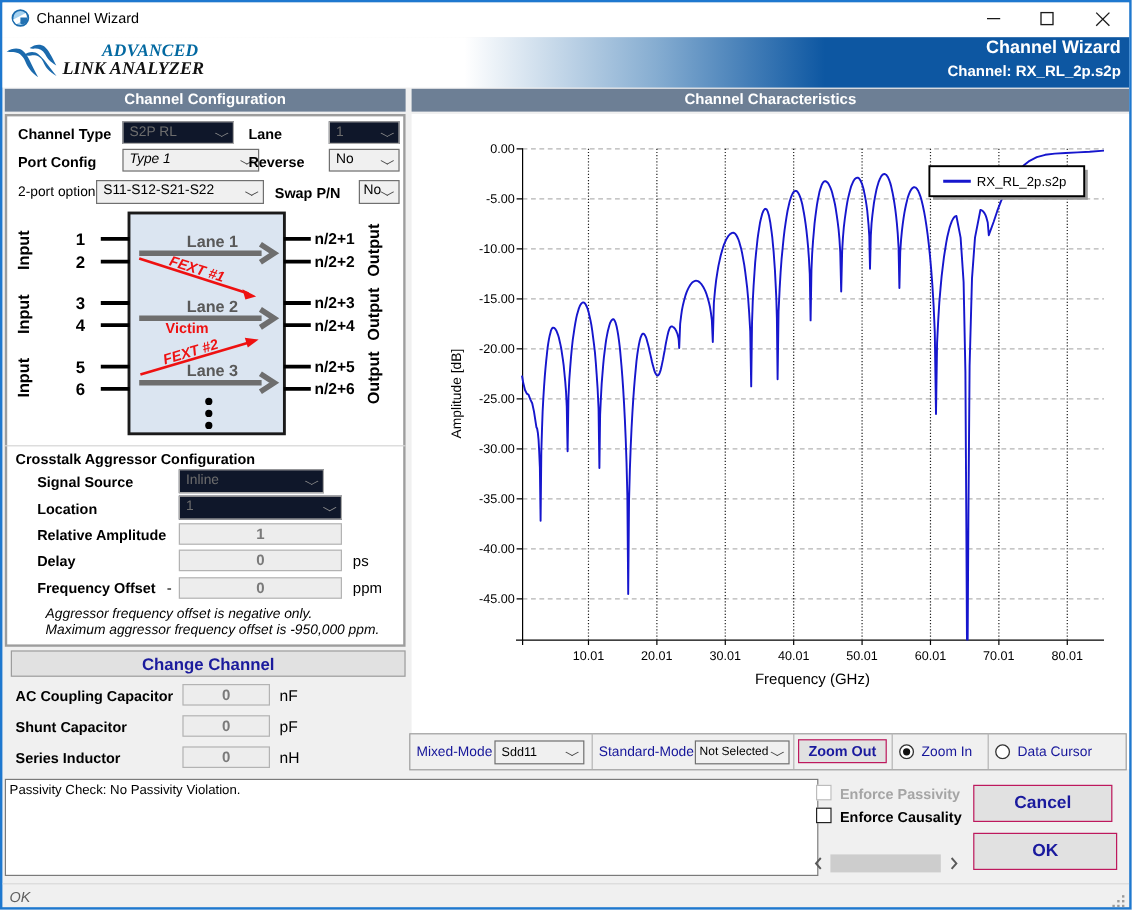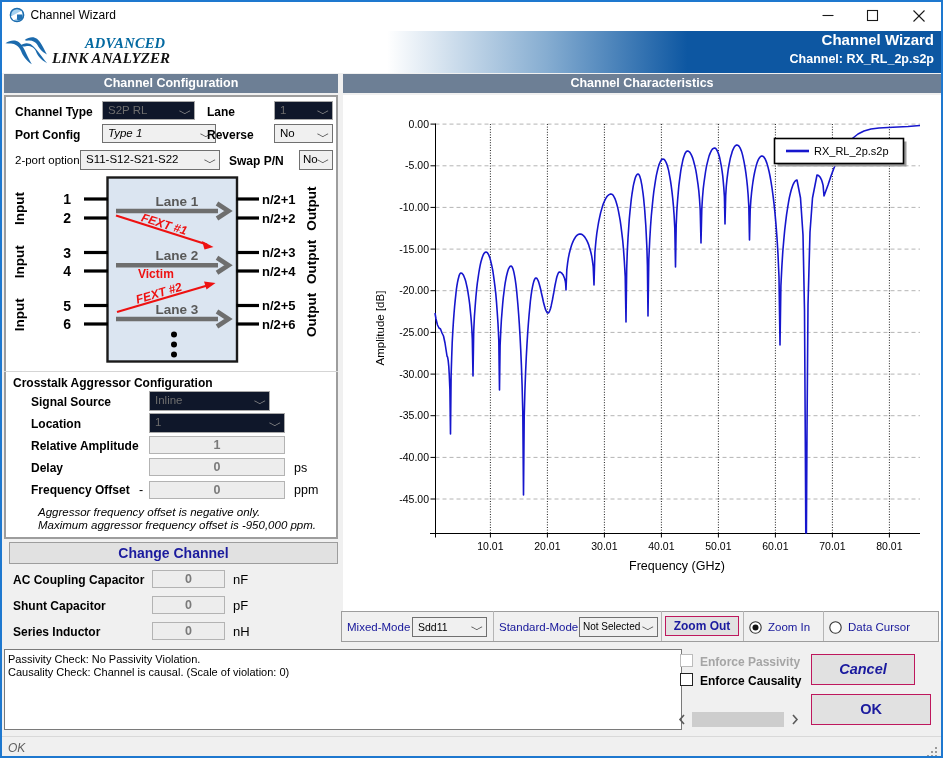--- a/index.html
+++ b/index.html
@@ -234,26 +234,25 @@
       </svg></div>
   <div class="abs" style="left:766px;top:619px;font-size:11.5px;color:#16169a;">Zoom In</div>
   <div class="abs" style="left:821px;top:609px;width:1px;height:30px;background:#b5b5b5;"></div>
   <div class="abs" id="radio2" style="left:827px;top:618px;width:13px;height:13px;"><svg width="13" height="13" viewBox="0 0 13 13">
         <circle cx="6.5" cy="6.5" r="5.7" fill="#fff" stroke="#333" stroke-width="1.1"></circle>
       </svg></div>
   <div class="abs" style="left:846px;top:619px;font-size:11.5px;color:#16169a;">Data Cursor</div>
 
   <div class="abs" style="left:2px;top:647px;width:678px;height:81px;background:#fff;border:1px solid #7a7a7a;box-sizing:border-box;"></div>
   <div class="abs" style="left:6px;top:651px;font-size:11px;">Passivity Check: No Passivity Violation.</div>
-  <div class="abs" style="left:6px;top:664px;font-size:11px;">Causality Check: Channel is causal. (Scale of violation: 0)</div>
   <div class="cb" style="left:678px;top:652px;border-color:#bcbcbc;"></div>
   <div class="abs lbl" style="left:698px;top:653px;color:#a5a5a5;font-size:12px;">Enforce Passivity</div>
   <div class="cb" style="left:678px;top:671px;border-color:#222;"></div>
   <div class="abs lbl" style="left:698px;top:672px;font-size:12px;">Enforce Causality</div>
-  <div class="btn" style="left:809px;top:652px;width:104px;height:31px;font-size:14.5px;line-height:29px;font-style:italic;">Cancel</div>
+  <div class="btn" style="left:809px;top:652px;width:116px;height:31px;font-size:14.5px;line-height:29px;">Cancel</div>
   <div class="btn" style="left:809px;top:692px;width:120px;height:31px;font-size:14.5px;line-height:29px;">OK</div>
 
   <div class="abs" id="minisb" style="left:674px;top:709px;width:126px;height:17px;"><svg width="126" height="17" viewBox="0 0 126 17">
 <path d="M8 4 L4 8.5 L8 13" fill="none" stroke="#5a5a5a" stroke-width="1.6"></path>
 <rect x="16" y="1" width="92" height="15" fill="#cdcdcd"></rect>
 <path d="M117 4 L121 8.5 L117 13" fill="none" stroke="#5a5a5a" stroke-width="1.6"></path>
 </svg></div>
 
   <div class="abs" style="left:0px;top:734px;width:939px;height:1px;background:#d9d9d9;"></div>
   <div class="abs" style="left:6px;top:739px;font-size:12px;font-style:italic;color:#5f5f5f;">OK</div>

